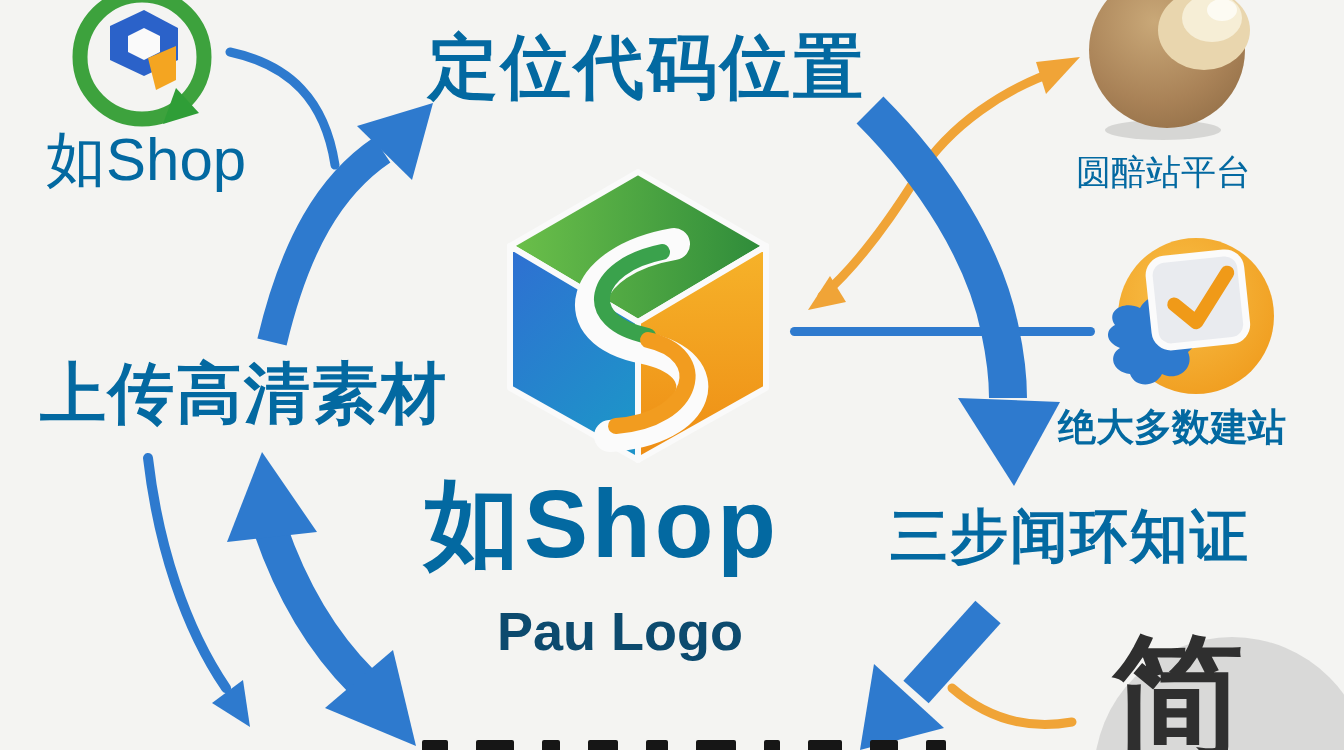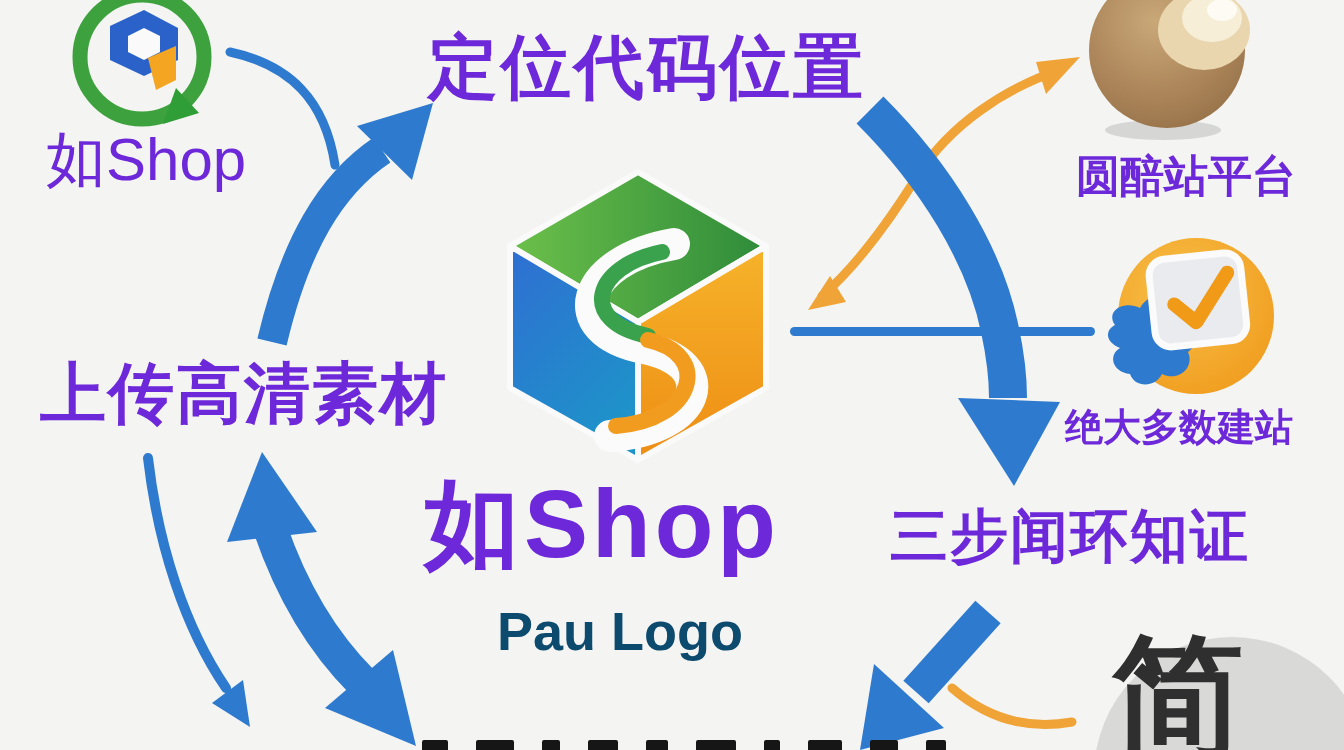--- a/index.html
+++ b/index.html
@@ -3,27 +3,27 @@
 <meta charset="utf-8">
 <style>
   html,body{margin:0;padding:0;}
   body{
     width:1344px;height:750px;overflow:hidden;position:relative;
     background:#f4f4f2;
     font-family:"Liberation Sans",sans-serif;
   }
   .layer{position:absolute;left:0;top:0;}
   .label{
-    position:absolute;color:#6d28d9;font-weight:800;white-space:nowrap;
+    position:absolute;color:#0369a1;font-weight:800;white-space:nowrap;
     font-family:"Liberation Sans",sans-serif;line-height:1;
   }
   .lbl-locate-code   {left:428px;top:32px;  font-size:70px;letter-spacing:3px;}
   .lbl-rushop        {left:46px; top:130px; font-size:60px;font-weight:400;}
-  .lbl-ball-platform {left:1076px;top:154px;font-size:44px;font-weight:700;}
-  .lbl-majority      {left:1058px;top:408px;font-size:38px;font-weight:700;margin-left:7px;}
+  .lbl-ball-platform {left:1076px;top:154px;font-size:35px;font-weight:400;}
+  .lbl-majority      {left:1058px;top:408px;font-size:38px;font-weight:700;}
   .lbl-upload        {left:40px; top:360px; font-size:66px;letter-spacing:2px;}
   .lbl-center-title  {left:424px;top:476px; font-size:96px;letter-spacing:4px;}
   .lbl-center-sub    {left:497px;top:604px; font-size:54px;font-weight:700;color:#0c4a6e;}
   .lbl-three-steps   {left:890px;top:512px; font-size:58px;letter-spacing:2px;font-family:Liberation Mono, monospace;}
   .lbl-jian          {left:1112px;top:632px;font-size:132px;font-weight:700;color:#2f2f2f;}
   .cropped-frags{
     position:absolute;left:422px;top:740px;width:545px;height:10px;
     display:flex;align-items:flex-start;gap:28px;
   }
   .cropped-frags span{

